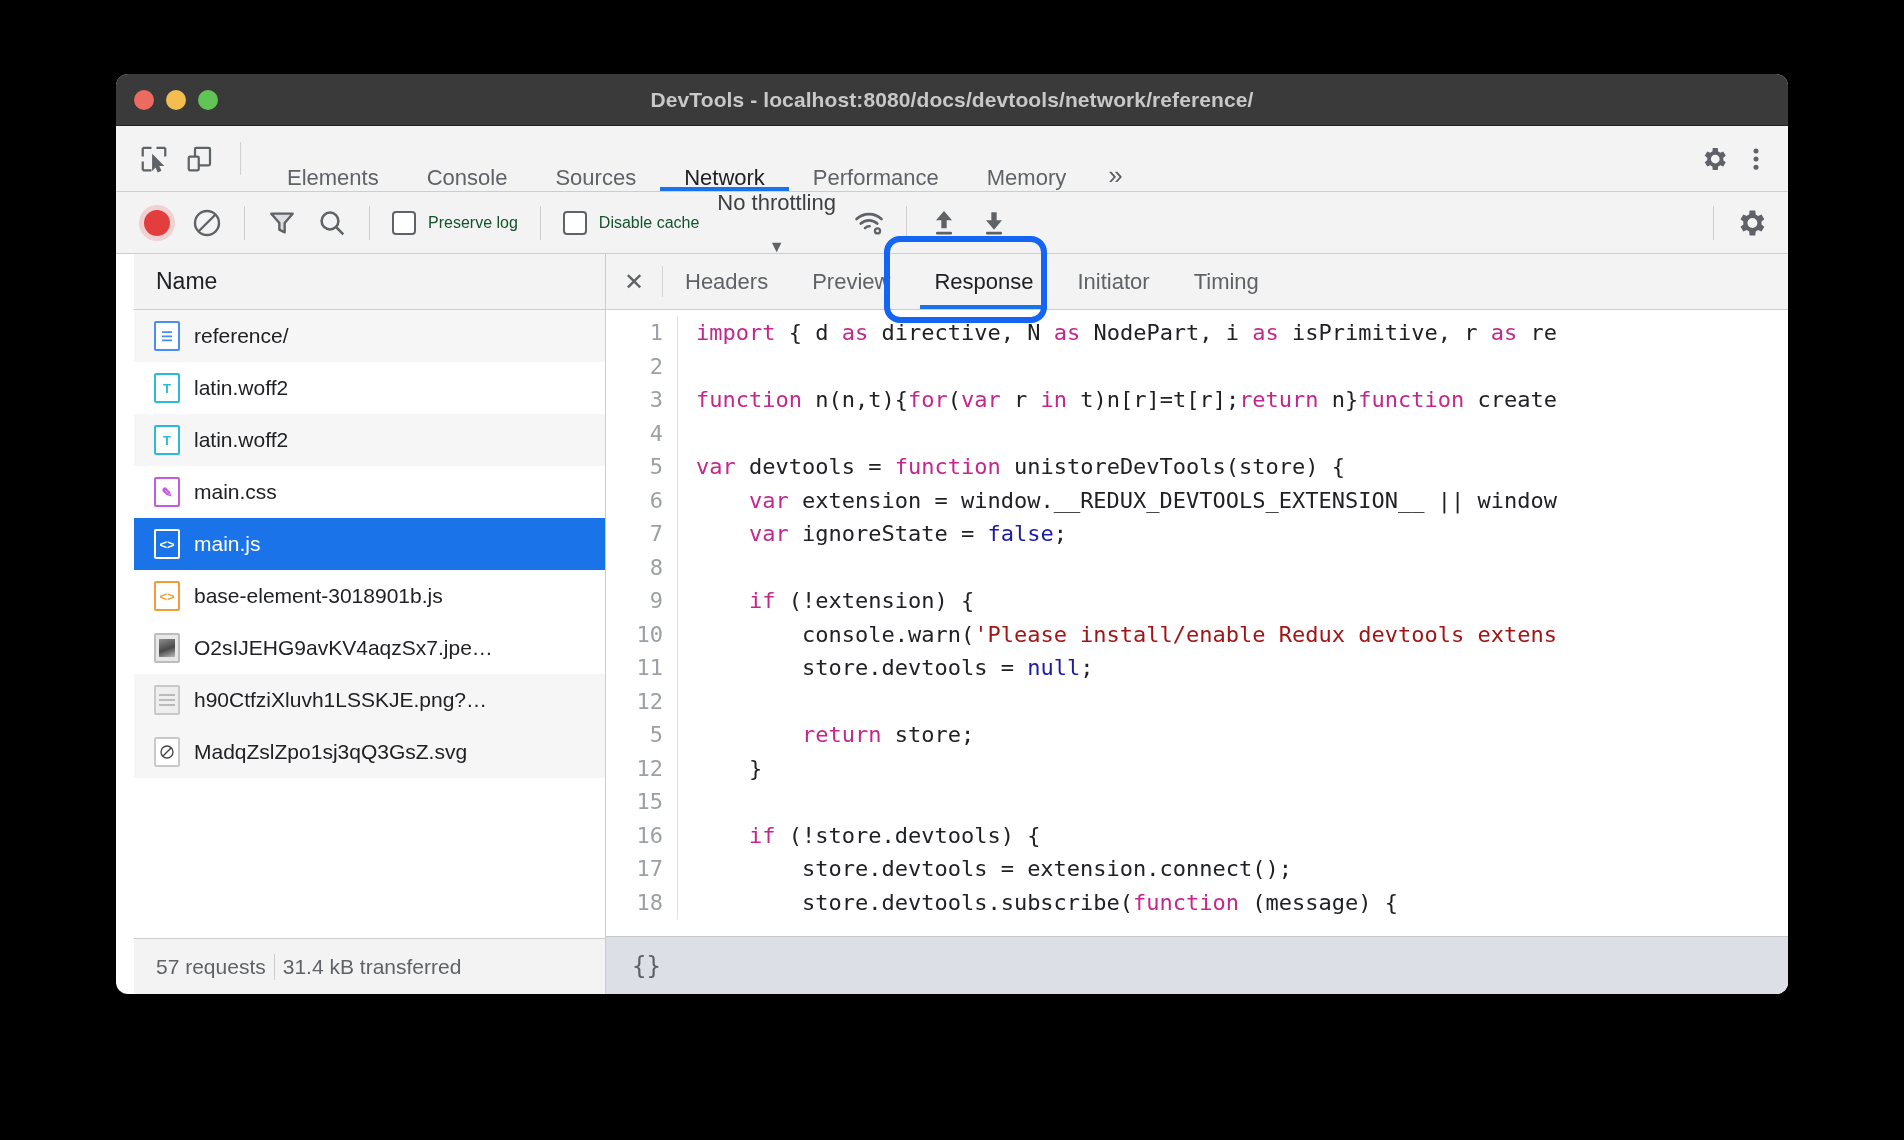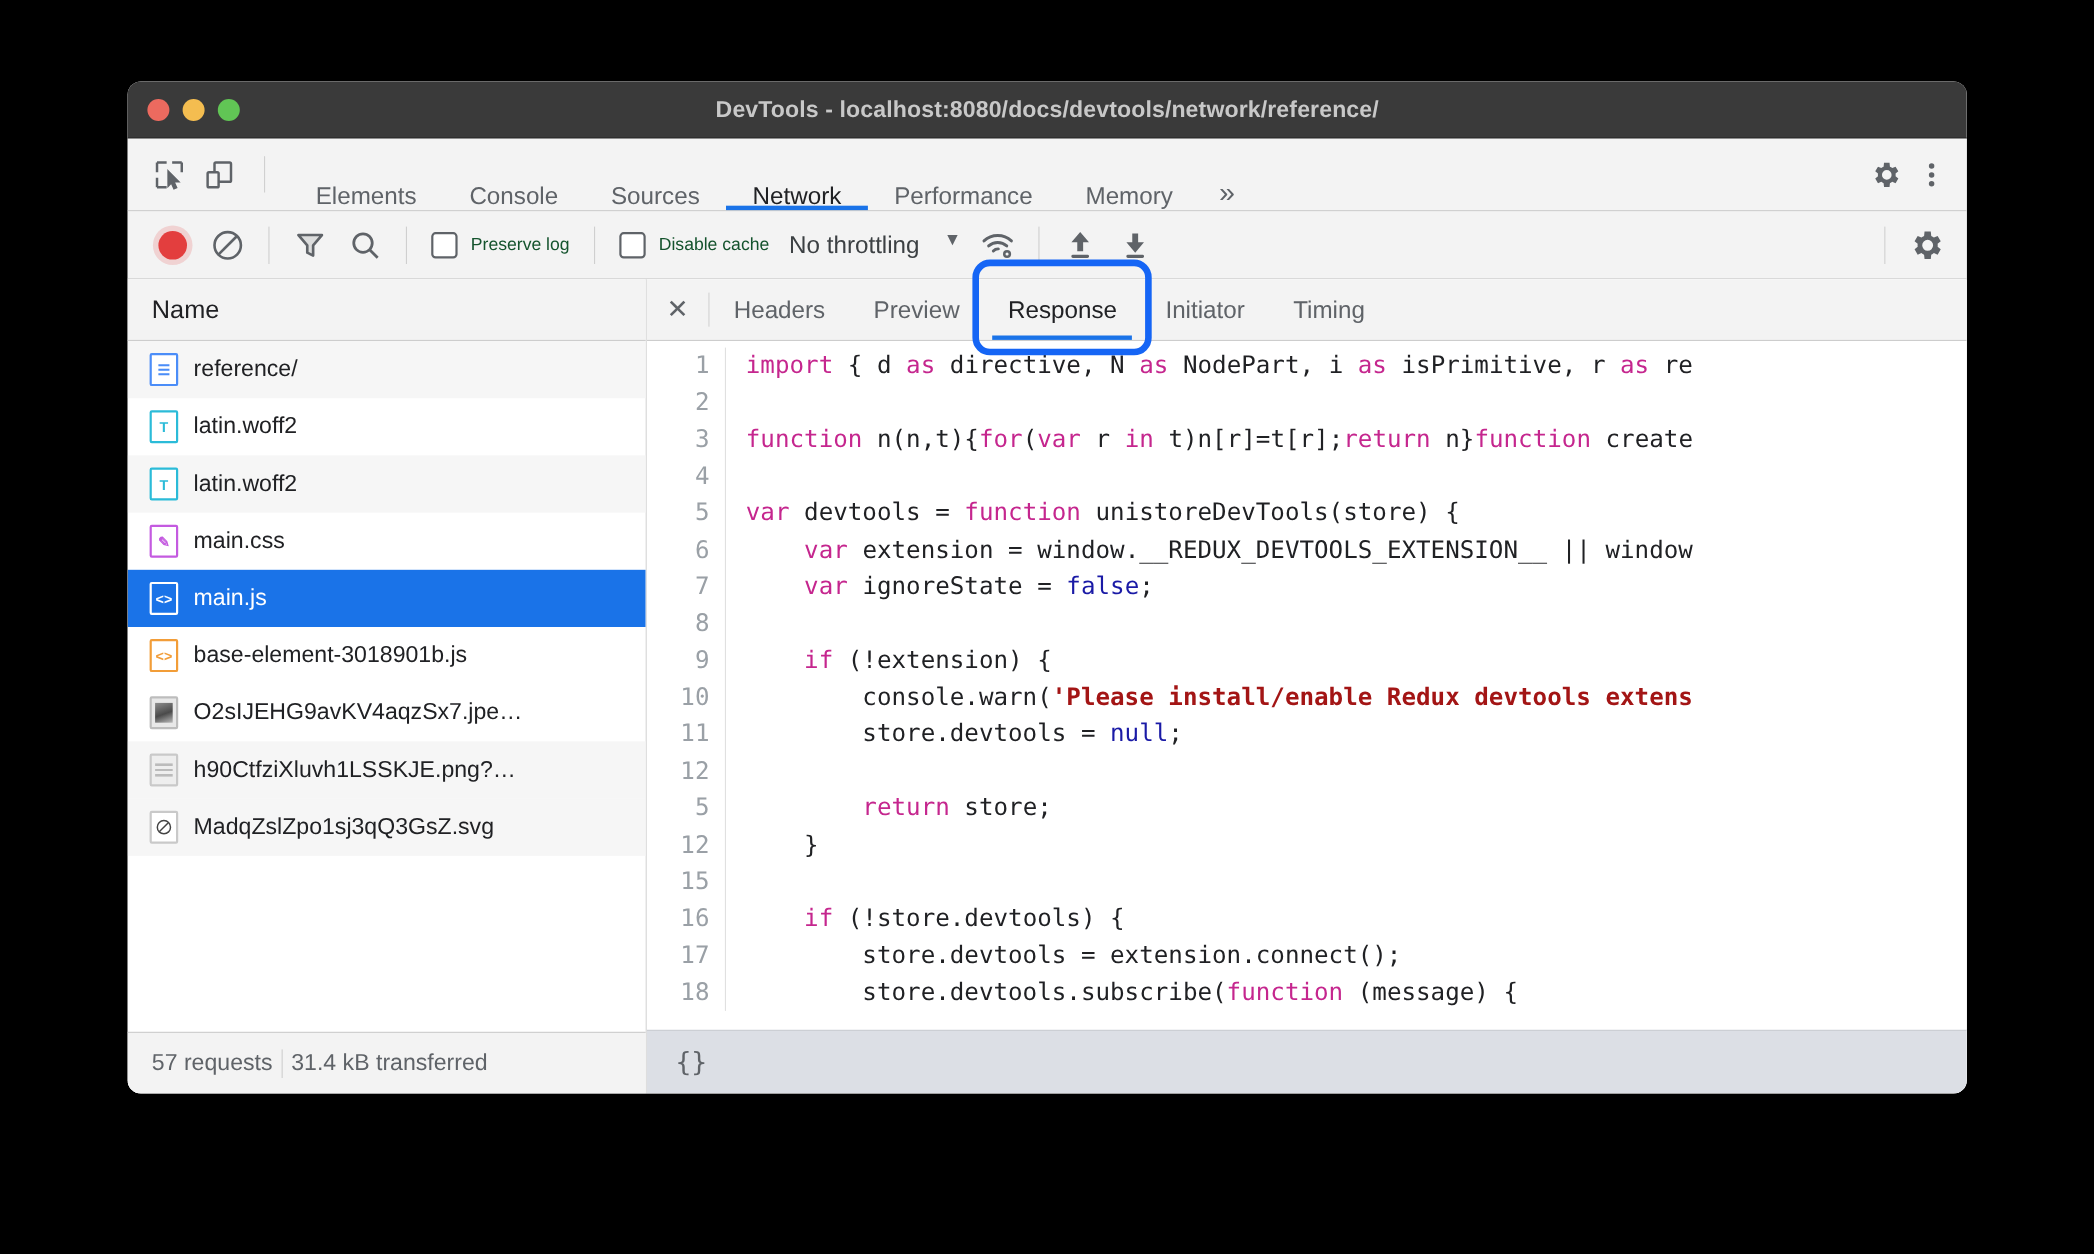--- a/index.html
+++ b/index.html
@@ -93,27 +93,27 @@
     background: #e33e3e;
     box-shadow: 0 0 0 5px rgba(227,62,62,.18);
   }
   .tsep { width: 1px; height: 34px; background: #cfcfcf; margin: 0 10px; }
   .chk-wrap { display: flex; align-items: center; gap: 12px; padding: 0 8px; }
   .chkbox {
     width: 24px; height: 24px; border: 2px solid #5f6368; border-radius: 4px; background: #fff;
   }
   .chk-label { font-size: 16px; color: #14532d; white-space: nowrap; }
   .throttle {
-    display: flex; align-items: flex-start; gap: 22px;
-    font-size: 22px; color: #3c4043; padding: 0 6px; white-space: nowrap;
+    display: flex; align-items: center; gap: 22px;
+    font-size: 22px; color: #3c4043; padding: 0 6px; white-space: nowrap; flex-direction: column;
   }
   .caret { font-size: 16px; color: #5f6368; }
 
   
-  .body-split { display: flex; height: calc(920px - 52px - 66px - 62px); }
+  .body-split { display: flex; height: calc(920px - 52px - 66px - 62px); padding-left: 18px; }
 
   
   .left-panel {
     width: 472px;
     border-right: 1px solid #cdcdcd;
     display: flex; flex-direction: column;
     background: #fff;
   }
   .name-header {
     height: 56px; display: flex; align-items: center;
@@ -199,21 +199,21 @@
   .code-inner { display: flex; padding-top: 6px; }
   .gutter {
     width: 72px; flex: 0 0 72px; text-align: right;
     padding-right: 14px; color: #9aa0a6;
     border-right: 1px solid #e0e0e0;
     user-select: none;
   }
   .codelines { padding-left: 18px; white-space: pre; overflow: hidden; color: #202124; }
   .kw { color: #c5268e; }
   .kw2 { color: #1a1aa6; }
-  .str { color: #a31515; font-weight: bold; }
+  .str { color: #a31515; }
   .statusbar {
     height: 58px; background: #dcdfe5;
     border-top: 1px solid #c5c8ce;
     display: flex; align-items: center; padding-left: 26px;
     font-family: "DejaVu Sans Mono", "Liberation Mono", monospace;
     font-size: 24px; color: #5f6368;
   }
   svg { display: block; }
 </style>
 </head>

